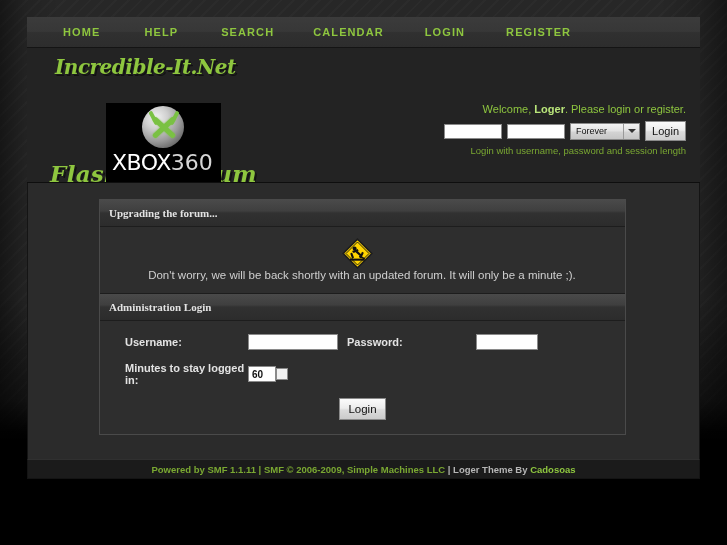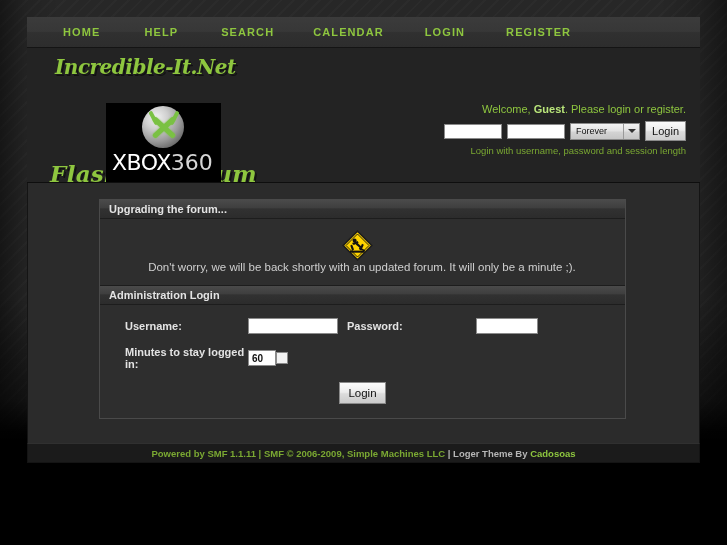--- a/index.html
+++ b/index.html
@@ -271,30 +271,31 @@
 
   #panel {
     width: 527px;
     margin: 0 auto 0 71px;
     background: #2e2e2e;
     border: 1px solid #4a4a4a;
     box-sizing: border-box;
   }
 
   .cat-bar {
-    height: 19px;
+    height: 27px;
     background: linear-gradient(to bottom, #4a4a4a 0%, #3f3f3f 42%, #313131 50%, #2c2c2c 100%);
     border-bottom: 1px solid #1d1d1d;
     display: flex;
     align-items: center;
     padding-left: 9px;
     color: #e3e3e3;
     font-size: 11px;
     font-weight: bold;
     box-sizing: border-box;
+    font-family: Liberation Serif, serif;
   }
 
   #notice-row {
     display: flex;
     align-items: center;
     padding: 11px 10px 12px 9px;
     background: #2e2e2e;
     border-bottom: 1px solid #1d1d1d;
     flex-direction: column;
   }
@@ -409,21 +410,21 @@
       <div id="xbox-sphere">
         <div class="xbar" id="xbar1"></div>
         <div class="xbar" id="xbar2"></div>
         <div class="xbar" id="xbar3"></div>
         <div class="xbar" id="xbar4"></div>
       </div>
       <div id="xbox-word"><span>XBOX</span><span class="num">360</span></div>
     </div>
 
     <div id="loginbox">
-      <div id="welcome-text"><span>Welcome, </span><b>Guest</b><span>. Please login or register.</span></div>
+      <div id="welcome-text"><span>Welcome, </span><b>Loger</b><span>. Please login or register.</span></div>
 
       <div id="login-row">
         <input class="txtfield" type="text" value="" style="">
         <input class="txtfield" type="password" value="" style="">
         <div id="sel-session">
           <span>Forever</span>
           <span id="sel-arrowbox">
               <span class="caret-down"></span>
             </span>
         </div>

